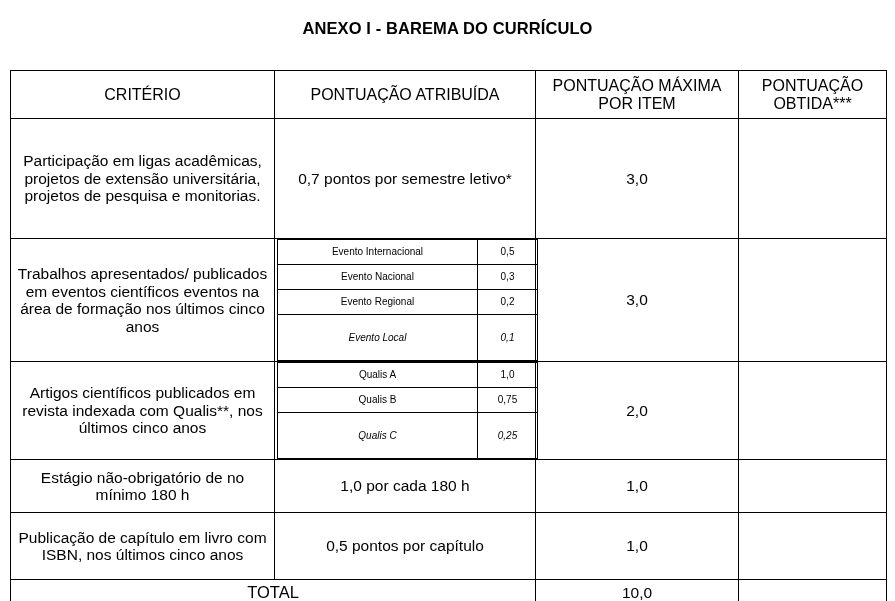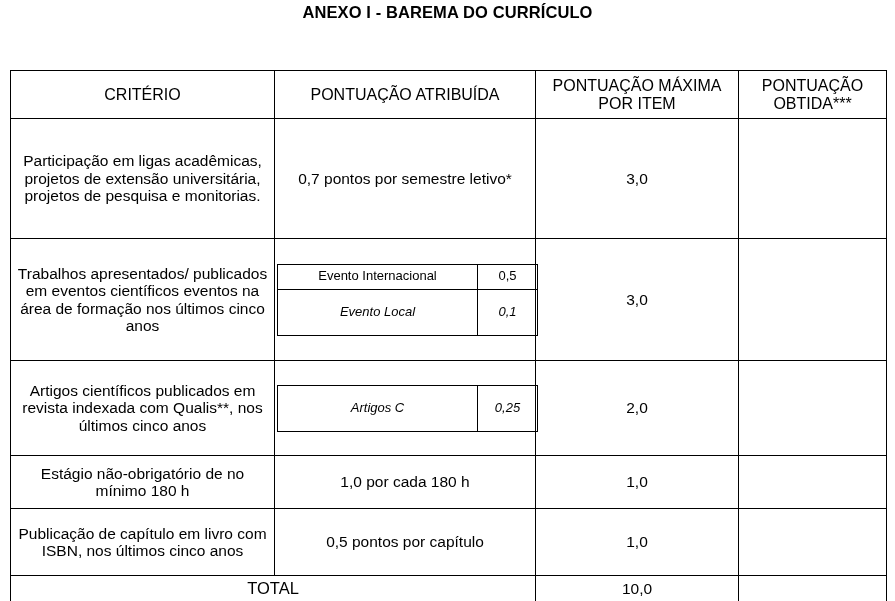--- a/index.html
+++ b/index.html
@@ -15,21 +15,21 @@
     color: #000000;
     overflow: hidden;
     position: relative;
   }
 
   .page-title {
     text-align: center;
     font-weight: bold;
     font-size: 16.5px;
     letter-spacing: 0.1px;
-    margin: 0;
+    margin: 16px;
     padding-top: 2px;
     line-height: 20px;
   }
 
   .table-wrap {
     position: absolute;
     left: 10px;
     top: 70px;
     width: 876px;
   }
@@ -68,21 +68,21 @@
     table-layout: fixed;
     width: 100%;
     margin: -1px;
     width: calc(100% + 2px);
   }
   table.sub td {
     border: 1.6px solid #000000;
     padding: 1px 3px;
     text-align: center;
     vertical-align: middle;
-    font-size: 13px;
+    font-size: 10px;
   }
   table.sub td.sub-label { width: 200px; }
   table.sub td.sub-val { width: 60px; }
 
   td.nested {
     padding: 0;
     border: 0;
   }
 
   td.total-cell {
@@ -132,38 +132,54 @@
 
       <tr class="r2">
         <td class="criterio">Trabalhos apresentados/ publicados em eventos científicos  eventos na área de formação nos últimos cinco anos</td>
         <td class="nested">
           <table class="sub">
             <tbody>
                 <tr class="sub-short">
               <td class="sub-label">Evento Internacional</td>
               <td class="sub-val">0,5</td>
             </tr>
+            <tr class="sub-short">
+              <td class="sub-label">Evento Nacional</td>
+              <td class="sub-val">0,3</td>
+            </tr>
+            <tr class="sub-short">
+              <td class="sub-label">Evento Regional</td>
+              <td class="sub-val">0,2</td>
+            </tr>
             <tr class="sub-tall">
               <td class="sub-label">Evento Local</td>
               <td class="sub-val">0,1</td>
             </tr>
           </tbody>
             </table>
         </td>
         <td>3,0</td>
         <td></td>
       </tr>
 
       <tr class="r3">
         <td class="criterio">Artigos científicos publicados em revista indexada com Qualis**, nos últimos cinco anos</td>
         <td class="nested">
           <table class="sub">
             <tbody>
+                <tr class="sub-short">
+              <td class="sub-label">Qualis A</td>
+              <td class="sub-val">1,0</td>
+            </tr>
+            <tr class="sub-short">
+              <td class="sub-label">Qualis B</td>
+              <td class="sub-val">0,75</td>
+            </tr>
             <tr class="sub-tall">
-              <td class="sub-label">Artigos C</td>
+              <td class="sub-label">Qualis C</td>
               <td class="sub-val">0,25</td>
             </tr>
           </tbody>
             </table>
         </td>
         <td>2,0</td>
         <td></td>
       </tr>
 
       <tr class="r4">

